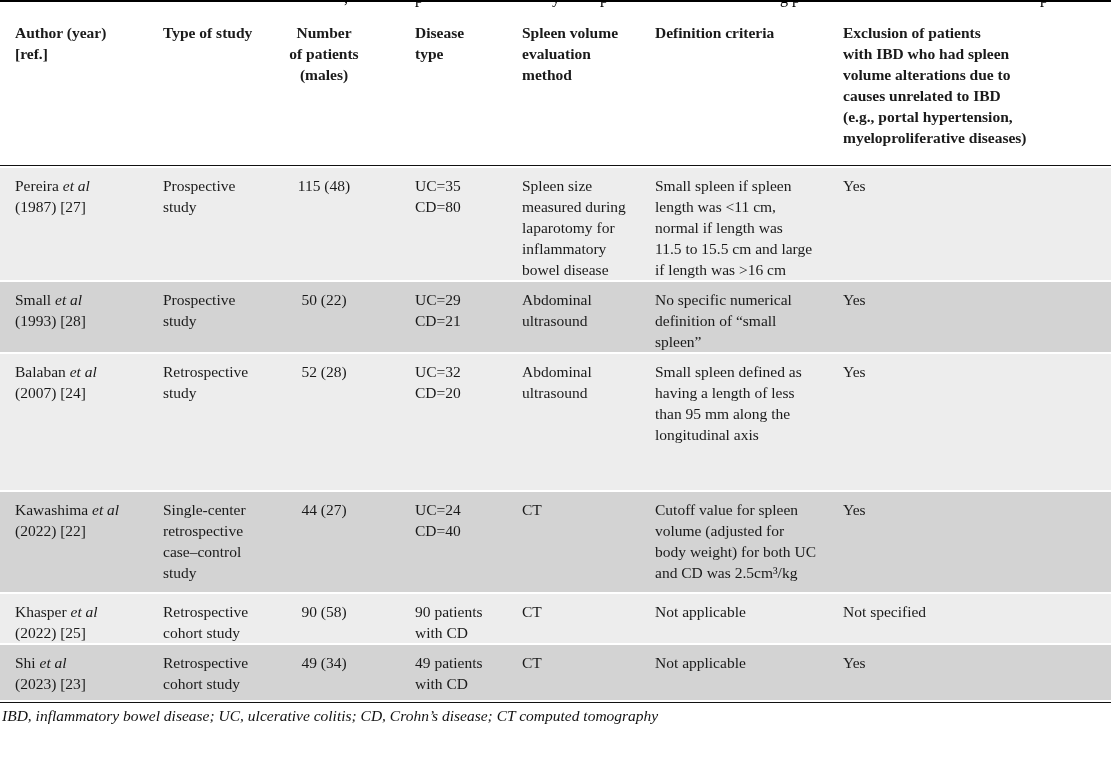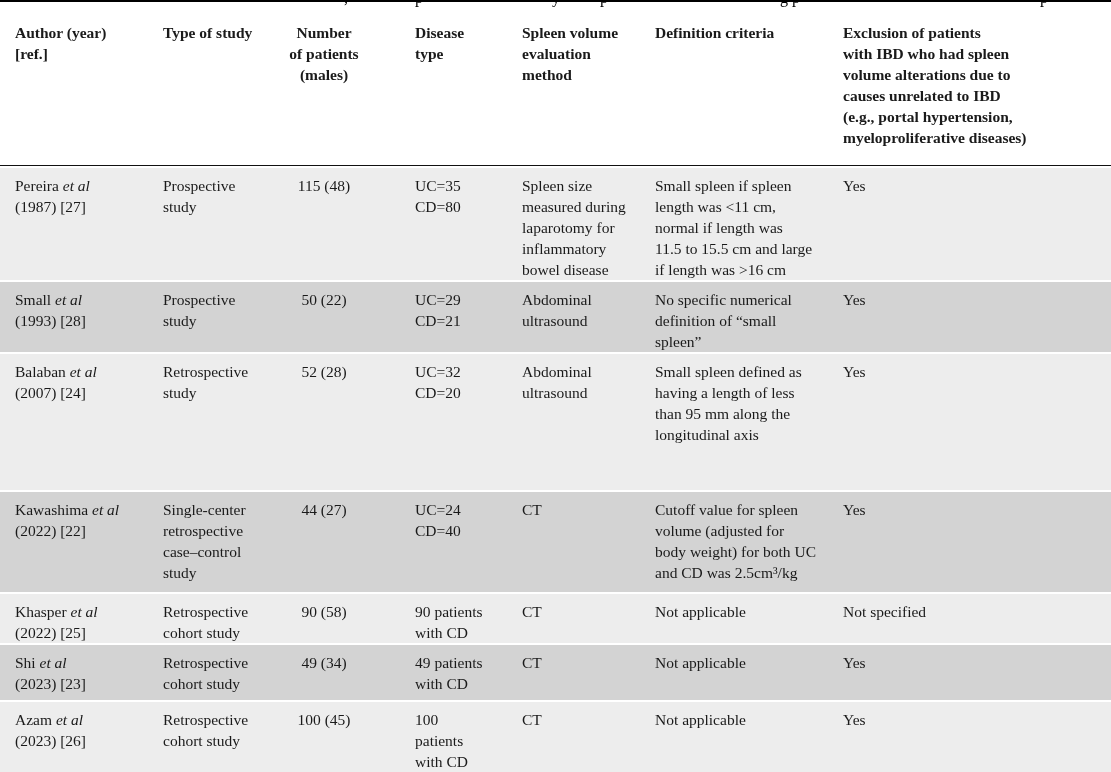--- a/index.html
+++ b/index.html
@@ -202,29 +202,17 @@
         <td><span>Shi</span> <span class="etal">et al</span><span class="author-line2">(2023) [23]</span></td>
         <td>Retrospective
 cohort study</td>
         <td>49 (34)</td>
         <td>49 patients
 with CD</td>
         <td>CT</td>
         <td>Not applicable</td>
         <td>Yes</td>
       </tr>
-      <tr>
-        <td><span>Azam</span> <span class="etal">et al</span><span class="author-line2">(2023) [26]</span></td>
-        <td>Retrospective
-cohort study</td>
-        <td>100 (45)</td>
-        <td>100
-patients
-with CD</td>
-        <td>CT</td>
-        <td>Not applicable</td>
-        <td>Yes</td>
-      </tr>
     </tbody>
   </table>
 
   <div class="footnote">IBD, inflammatory bowel disease; UC, ulcerative colitis; CD, Crohn’s disease; CT computed tomography</div>
 </div>
 
 </body></html>

